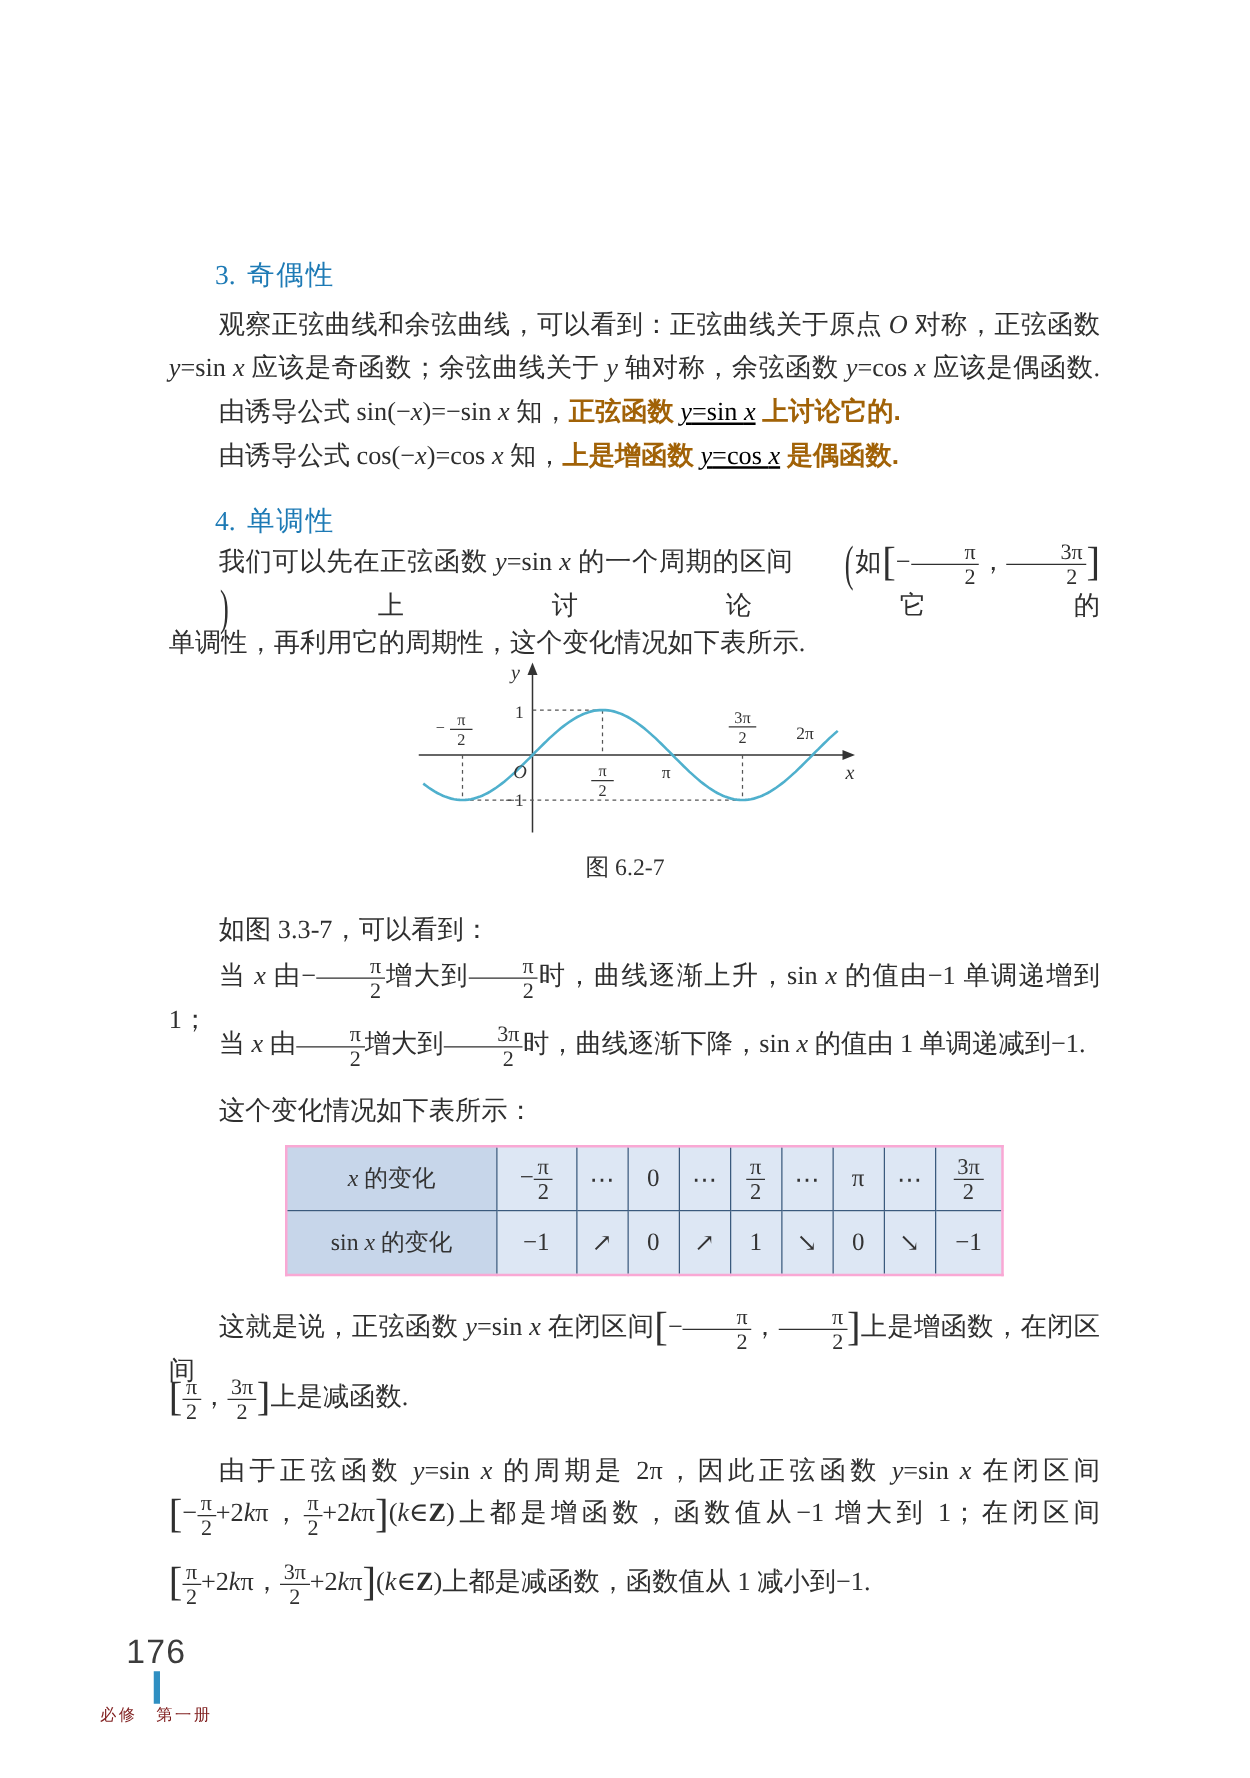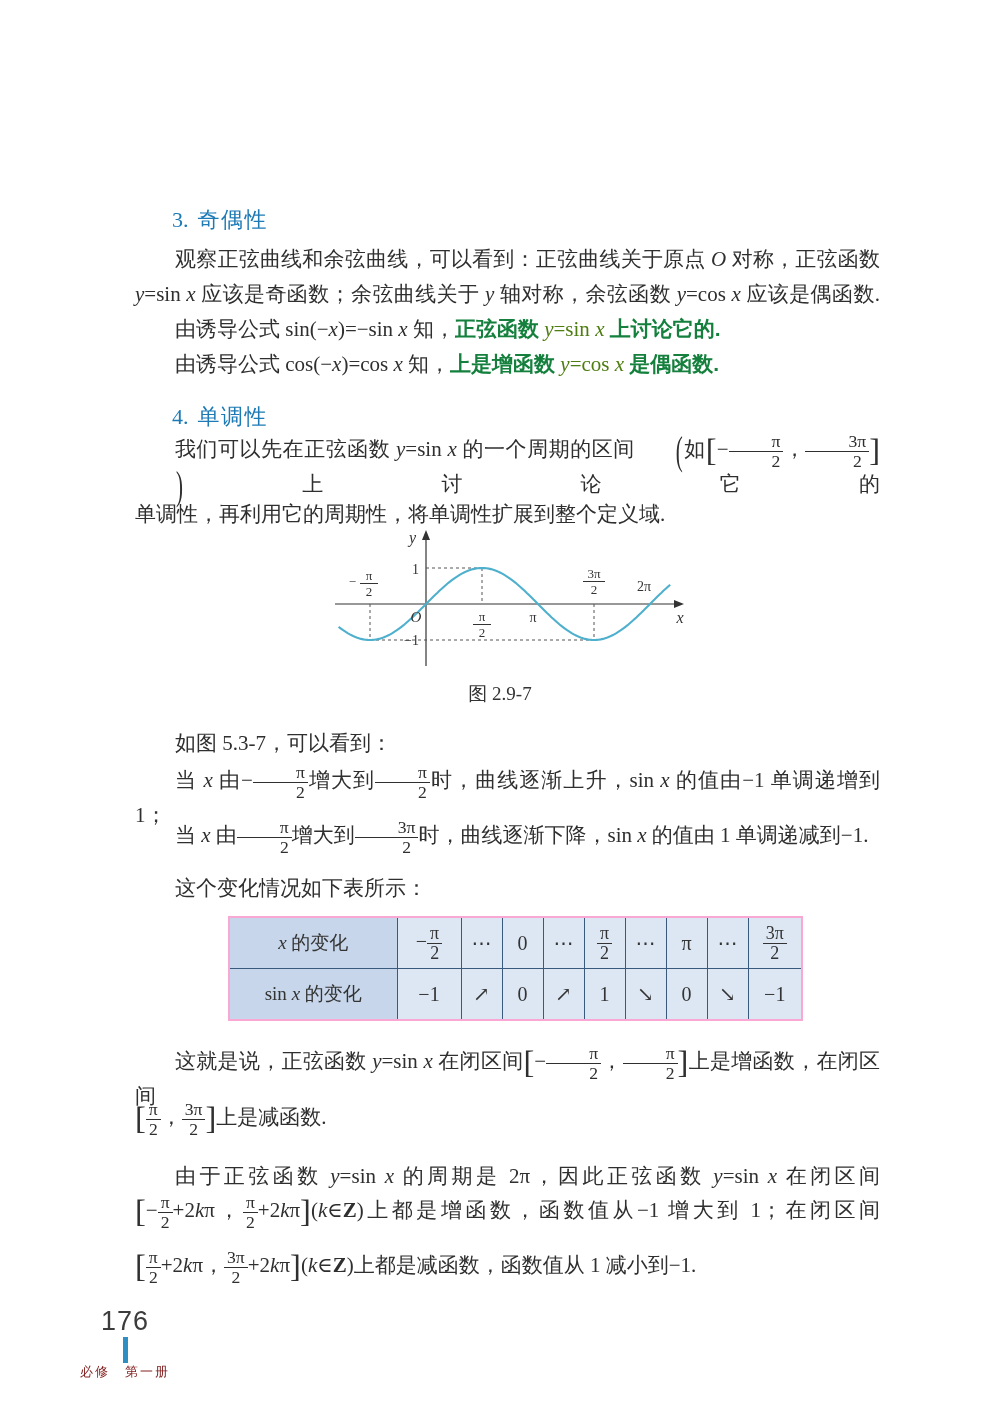--- a/index.html
+++ b/index.html
@@ -5,22 +5,22 @@
   html,body{margin:0;padding:0;background:#ffffff;}
   .page{position:relative;width:1000px;height:1422px;background:#fff;overflow:hidden;
         font-family:"Liberation Serif","DejaVu Serif",serif;color:#2f2f2f;}
   .line{position:absolute;left:135px;width:745px;font-size:21px;line-height:1.35;}
   .jl{text-align:justify;text-align-last:justify;}
   .ind{text-indent:40px;}
   i{font-family:"Liberation Serif","DejaVu Serif",serif;}
   .heading{position:absolute;left:172px;font-size:22px;color:#1d7ab5;}
   .heading .hnum{font-family:"Liberation Serif",serif;margin-right:9px;}
   .heading .htxt{font-family:"Liberation Sans","DejaVu Sans",sans-serif;font-weight:400;letter-spacing:1.5px;}
-  .bb{color:#15803d;font-weight:700;font-family:"Liberation Sans","DejaVu Sans",sans-serif;margin-top:12px;}
-  .bm{color:#4d7c0f;}
+  .bb{color:#a16207;font-weight:700;font-family:"Liberation Sans","DejaVu Sans",sans-serif;margin-top:12px;}
+  .bm{color:#000000;text-decoration:underline;}
   .fr{display:inline-flex;flex-direction:column;align-items:center;vertical-align:middle;
       line-height:1.05;font-size:0.84em;}
   .fr>span:first-child{border-bottom:1.4px solid currentColor;padding:0 3px;}
   .bk{font-size:1.55em;vertical-align:middle;line-height:0.9;font-weight:400;}
   .sp{display:inline-block;transform:scaleY(1.9);vertical-align:middle;margin:0 1px;}
   .figwrap{position:absolute;left:300px;top:528px;width:400px;height:150px;}
   .caption{position:absolute;left:300px;top:681px;width:400px;text-align:center;font-size:19px;color:#333;}
   .tbl{position:absolute;left:228px;top:916px;border-collapse:collapse;table-layout:fixed;
        border:2px solid #f9a8d4;}
   .tbl td{border:1px solid #3a5a7d;text-align:center;vertical-align:middle;height:50px;
@@ -52,21 +52,21 @@
     <span class="hnum">4.</span><span class="htxt">单调性</span>
   </div>
 
   <div class="line jl ind" style="top:432px">我们可以先在正弦函数 <i>y</i>=sin <i>x</i> 的一个周期的区间<span class="sp">(</span>如<span class="bk">[</span>−<span class="fr">
         <span>π</span>
         <span>2</span>
       </span>，<span class="fr">
         <span>3π</span>
         <span>2</span>
       </span><span class="bk">]</span><span class="sp">)</span>上讨论它的</div>
-  <div class="line" style="top:500px">单调性，再利用它的周期性，将单调性扩展到整个定义域.</div>
+  <div class="line" style="top:500px">单调性，再利用它的周期性，这个变化情况如下表所示.</div>
 
   <div class="figwrap">
     <svg id="sine-svg" width="400" height="150" viewBox="0 0 400 150">
 
       <line x1="35" y1="76" x2="376" y2="76" stroke="#333" stroke-width="1.2"></line>
       <path d="M374 72 L384 76 L374 80 Z" fill="#333"></path>
       <line x1="126" y1="10" x2="126" y2="138" stroke="#333" stroke-width="1.2"></line>
       <path d="M122 12 L126 2 L130 12 Z" fill="#333"></path>
 
       <line x1="126" y1="40" x2="182" y2="40" stroke="#555" stroke-width="1" stroke-dasharray="3 3"></line>
@@ -98,23 +98,23 @@
       <text x="233" y="94" font-size="14" text-anchor="middle">π</text>
 
       <g>
         <text x="294" y="50" font-size="13" text-anchor="middle">3π</text>
         <line x1="283" y1="53.5" x2="305" y2="53.5" stroke="#333" stroke-width="1"></line>
         <text x="294" y="66" font-size="13" text-anchor="middle">2</text>
       </g>
       <text x="344" y="63" font-size="14" text-anchor="middle">2π</text>
     </svg>
   </div>
-  <div class="caption">图 2.9-7</div>
-
-  <div class="line ind" style="top:729px">如图 5.3-7，可以看到：</div>
+  <div class="caption">图 6.2-7</div>
+
+  <div class="line ind" style="top:729px">如图 3.3-7，可以看到：</div>
   <div class="line jl ind" style="top:763px">当 <i>x</i> 由−<span class="fr">
         <span>π</span>
         <span>2</span>
       </span>增大到<span class="fr">
         <span>π</span>
         <span>2</span>
       </span>时，曲线逐渐上升，sin <i>x</i> 的值由−1 单调递增到 1；</div>
   <div class="line ind" style="top:818px">当 <i>x</i> 由<span class="fr">
         <span>π</span>
         <span>2</span>

